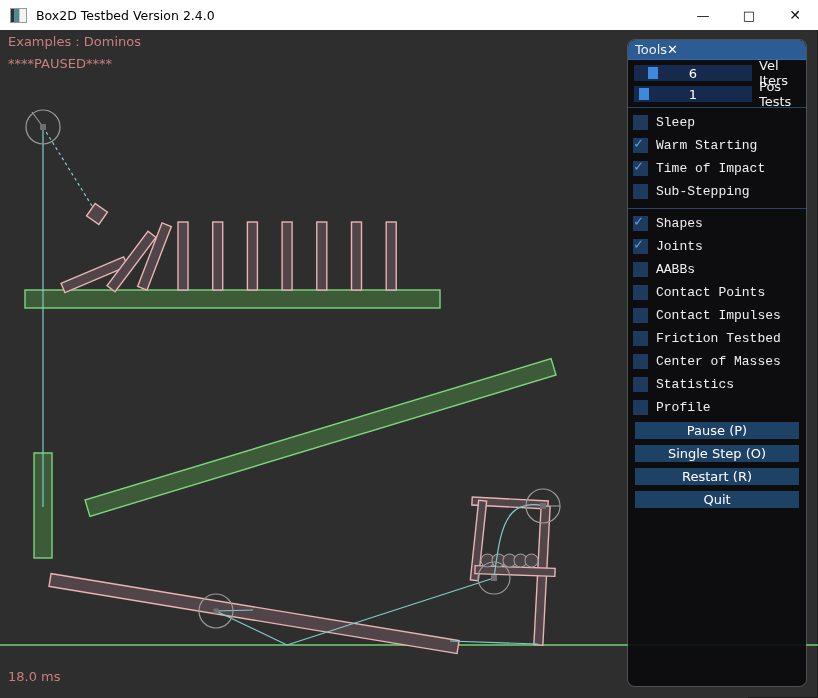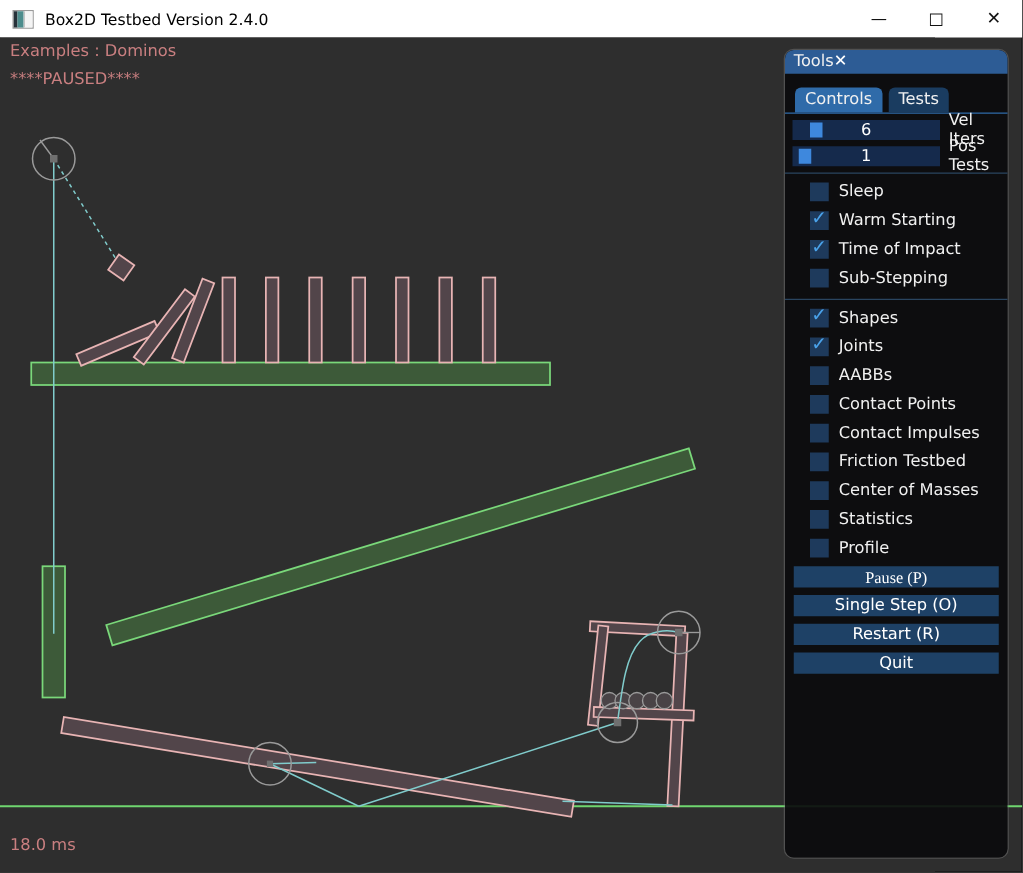--- a/index.html
+++ b/index.html
@@ -47,27 +47,27 @@
   .tab { height:20px; line-height:20px; padding:0 8px; font-size:13px; border-radius:5px 5px 0 0; background:var(--tab-inactive); }
   .tab.active { background:var(--tab-active); }
   .tab-underline { height:1px; background:var(--tab-active); }
   .slider-row { display:flex; align-items:center; height:16px; margin:5px 6px 0 6px; }
   .track { position:relative; width:118px; height:16px; background:var(--track); flex:none; }
   .grab { position:absolute; top:2px; width:10px; height:12px; background:var(--grabber); }
   .sval { position:absolute; inset:0; display:flex; align-items:center; justify-content:center; font-size:13px; color:#fff; }
   .slabel { margin-left:7px; font-size:13px; }
   .sep { height:1px; background:var(--separator); margin:5px 0 0 0; }
   .cb-group { margin-top:3px; }
-  .cb-row { display:flex; align-items:center; height:23px; padding-left:20px; }
+  .cb-row { display:flex; align-items:center; height:23px; padding-left:5px;font-family:Liberation Mono, monospace; }
   .cbox { width:15px; height:15px; background:var(--checkbox); position:relative; flex:none; }
   .check { position:absolute; left:1px; top:-4px; font-size:15px; font-weight:bold; color:var(--checkmark); }
   .cb-label { margin-left:8px; font-size:13px; }
   .pbtn { height:17px; margin:6px 7px 0 7px; background:var(--button); color:#fff; font-size:13px;
     display:flex; align-items:center; justify-content:center; }
-  .pbtn:first-child { margin-top:3px;font-family:Liberation Serif, serif; }
+  .pbtn:first-child { margin-top:3px; }
 </style>
 </head>
 <body>
 
 <div class="window">
 
   <div class="titlebar">
     <div class="app-icon">
       <div class="i-a"></div>
         <div class="i-b"></div>
@@ -148,24 +148,20 @@
 
     <div class="overlay-text t-example">Examples : Dominos</div>
     <div class="overlay-text t-paused">****PAUSED****</div>
     <div class="overlay-text t-status">18.0 ms</div>
 
     <div class="panel">
       <div class="panel-header">
         <span>Tools</span>
         <span class="panel-close"><span>✕</span></span>
       </div>
-      <div class="tabs">
-          <div class="tab active">Controls</div>
-          <div class="tab">Tests</div>
-        </div>
       <div class="tab-underline"></div>
       <div>
           <div class="slider-row">
             <div class="track">
               <div class="grab" style="left: 14px;"></div>
               <div class="sval">6</div>
             </div>
             <div class="slabel">Vel Iters</div>
           </div>
           <div class="slider-row">

